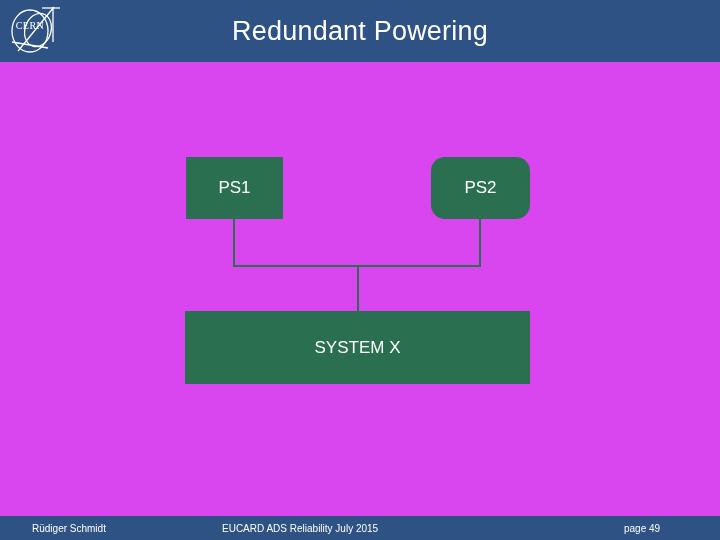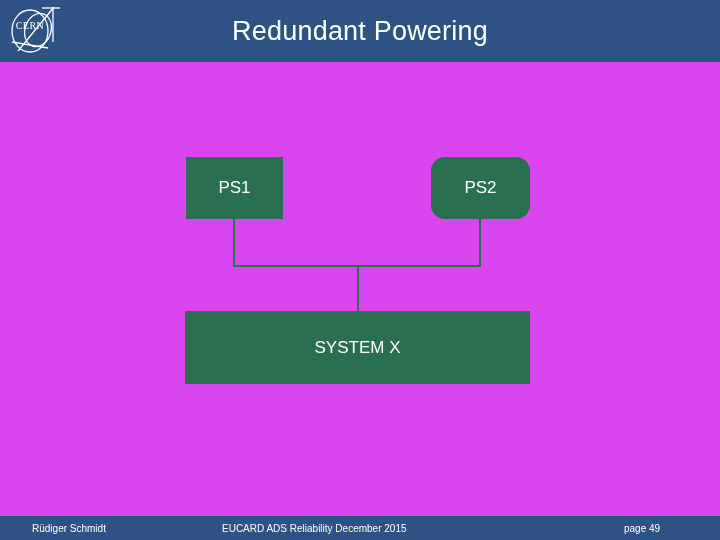--- a/index.html
+++ b/index.html
@@ -187,17 +187,17 @@
     <div class="conn conn-h-bus"></div>
     <div class="conn conn-v-center"></div>
 
     <div class="node-box box-system">
       <span>SYSTEM X</span>
     </div>
   </div>
 
   <div class="footer-band">
     <div class="footer-text footer-author">Rüdiger Schmidt</div>
-    <div class="footer-text footer-event">EUCARD ADS Reliability December 2015</div>
+    <div class="footer-text footer-event">EUCARD ADS Reliability July 2015</div>
     <div class="footer-text footer-page">page 49</div>
   </div>
 
 </div>
 
 </body></html>

